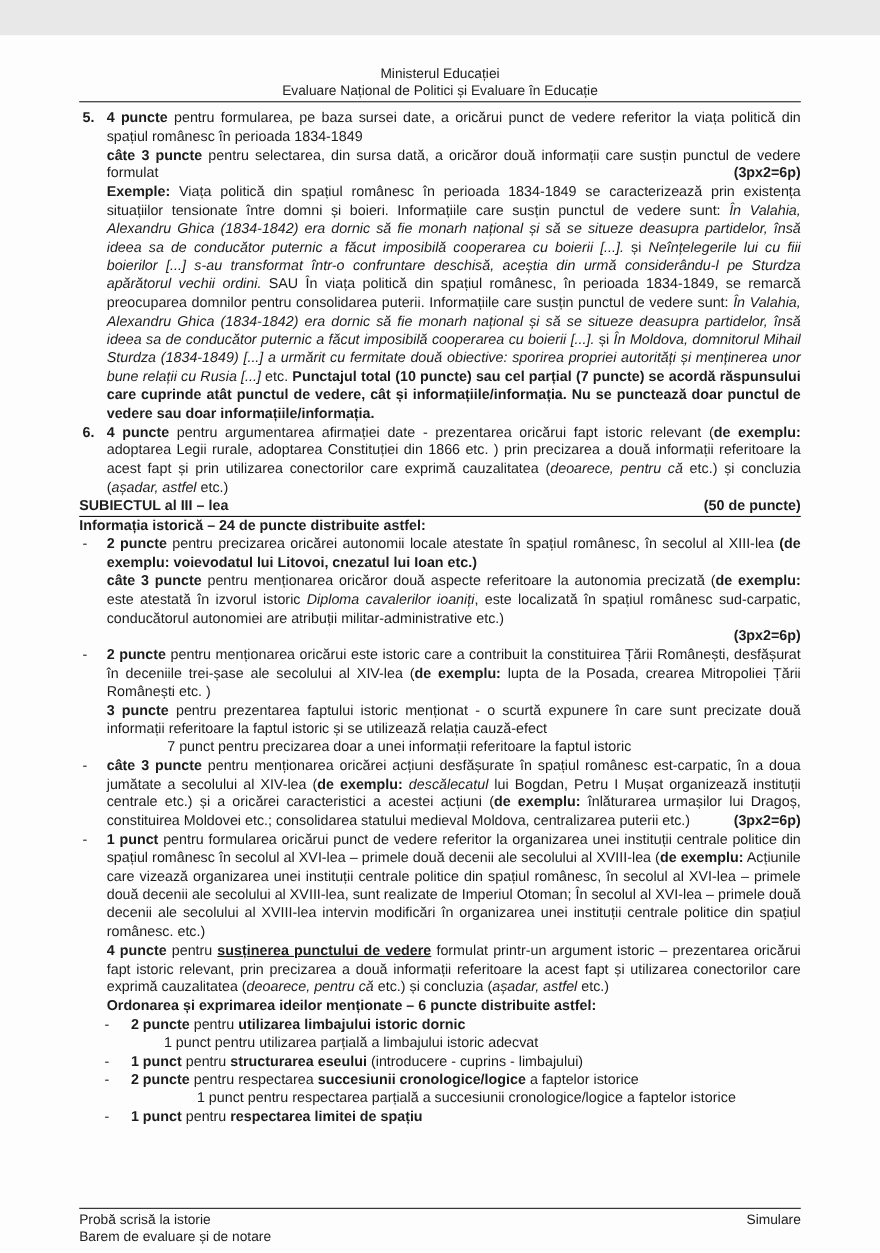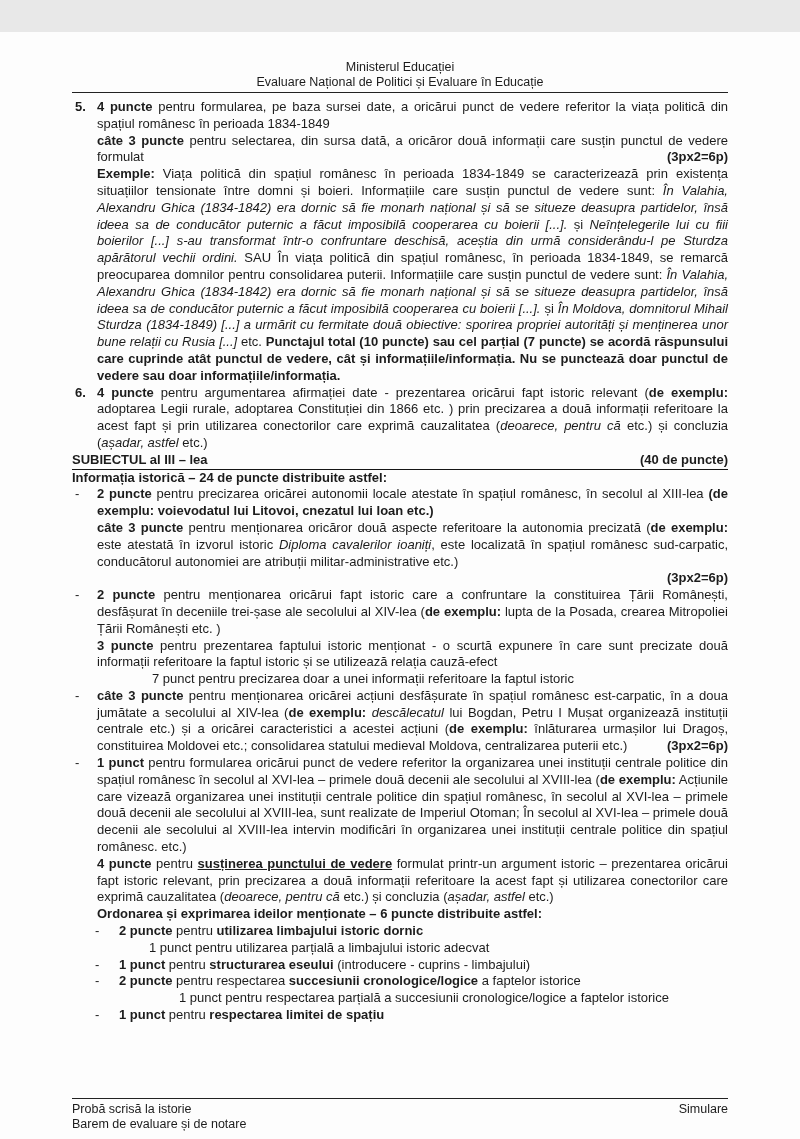--- a/index.html
+++ b/index.html
@@ -74,34 +74,34 @@
         <div class="para"><span class="b">4 puncte</span><span> pentru formularea, pe baza sursei date, a oricărui punct de vedere referitor la viața politică din spațiul românesc în perioada 1834-1849</span></div>
         <div class="para has-tail"><span class="b">câte 3 puncte</span><span> pentru selectarea, din sursa dată, a oricăror două informații care susțin punctul de vedere formulat</span><span class="tail">(3px2=6p)</span></div>
         <div class="para"><span class="b">Exemple:</span><span> Viața politică din spațiul românesc în perioada 1834-1849 se caracterizează prin existența situațiilor tensionate între domni și boieri. Informațiile care susțin punctul de vedere sunt: </span><span class="i">În Valahia, Alexandru Ghica (1834-1842) era dornic să fie monarh național și să se situeze deasupra partidelor, însă ideea sa de conducător puternic a făcut imposibilă cooperarea cu boierii [...].</span><span> și </span><span class="i">Neînțelegerile lui cu fiii boierilor [...] s-au transformat într-o confruntare deschisă, aceștia din urmă considerându-l pe Sturdza apărătorul vechii ordini.</span><span> SAU În viața politică din spațiul românesc, în perioada 1834-1849, se remarcă preocuparea domnilor pentru consolidarea puterii. Informațiile care susțin punctul de vedere sunt: </span><span class="i">În Valahia, Alexandru Ghica (1834-1842) era dornic să fie monarh național și să se situeze deasupra partidelor, însă ideea sa de conducător puternic a făcut imposibilă cooperarea cu boierii [...].</span><span> și </span><span class="i">În Moldova, domnitorul Mihail Sturdza (1834-1849) [...] a urmărit cu fermitate două obiective: sporirea propriei autorități și menținerea unor bune relații cu Rusia [...]</span><span> etc. </span><span class="b">Punctajul total (10 puncte) sau cel parțial (7 puncte) se acordă răspunsului care cuprinde atât punctul de vedere, cât și informațiile/informația. Nu se punctează doar punctul de vedere sau doar informațiile/informația.</span></div>
       </div>
       <div class="block lvl1">
         <span class="marker b">6.</span>
         <div class="para"><span class="b">4 puncte</span><span> pentru argumentarea afirmației date - prezentarea oricărui fapt istoric relevant (</span><span class="b">de exemplu:</span><span> adoptarea Legii rurale, adoptarea Constituției din 1866 etc. ) prin precizarea a două informații referitoare la acest fapt și prin utilizarea conectorilor care exprimă cauzalitatea (</span><span class="i">deoarece, pentru că</span><span> etc.) și concluzia (</span><span class="i">așadar, astfel</span><span> etc.)</span></div>
       </div>
       <div class="subject-row">
         <span>SUBIECTUL al III – lea</span>
-        <span>(40 de puncte)</span>
+        <span>(50 de puncte)</span>
       </div>
       <div class="block lvl0">
         <div class="para align-left"><span class="b">Informația istorică – 24 de puncte distribuite astfel:</span></div>
       </div>
       <div class="block lvl1">
         <span class="marker">-</span>
         <div class="para"><span class="b">2 puncte</span><span> pentru precizarea oricărei autonomii locale atestate în spațiul românesc, în secolul al XIII-lea </span><span class="b">(de exemplu: voievodatul lui Litovoi, cnezatul lui Ioan etc.)</span></div>
         <div class="para"><span class="b">câte 3 puncte</span><span> pentru menționarea oricăror două aspecte referitoare la autonomia precizată (</span><span class="b">de exemplu:</span><span> este atestată în izvorul istoric </span><span class="i">Diploma cavalerilor ioaniți</span><span>, este localizată în spațiul românesc sud-carpatic, conducătorul autonomiei are atribuții militar-administrative etc.)</span></div>
         <div class="para align-right"><span class="b">(3px2=6p)</span></div>
       </div>
       <div class="block lvl1">
         <span class="marker">-</span>
-        <div class="para"><span class="b">2 puncte</span><span> pentru menționarea oricărui fapt istoric care a confruntare la constituirea Țării Românești, desfășurat în deceniile trei-șase ale secolului al XIV-lea (</span><span class="b">de exemplu:</span><span> lupta de la Posada, crearea Mitropoliei Țării Românești etc. )</span></div>
+        <div class="para"><span class="b">2 puncte</span><span> pentru menționarea oricărui este istoric care a contribuit la constituirea Țării Românești, desfășurat în deceniile trei-șase ale secolului al XIV-lea (</span><span class="b">de exemplu:</span><span> lupta de la Posada, crearea Mitropoliei Țării Românești etc. )</span></div>
         <div class="para"><span class="b">3 puncte</span><span> pentru prezentarea faptului istoric menționat - o scurtă expunere în care sunt precizate două informații referitoare la faptul istoric și se utilizează relația cauză-efect</span></div>
         <div class="para align-left" style="padding-left: 55px;"><span>7 punct pentru precizarea doar a unei informații referitoare la faptul istoric</span></div>
       </div>
       <div class="block lvl1">
         <span class="marker">-</span>
         <div class="para has-tail"><span class="b">câte 3 puncte</span><span> pentru menționarea oricărei acțiuni desfășurate în spațiul românesc est-carpatic, în a doua jumătate a secolului al XIV-lea (</span><span class="b">de exemplu:</span><span> </span><span class="i">descălecatul</span><span> lui Bogdan, Petru I Mușat organizează instituții centrale etc.) și a oricărei caracteristici a acestei acțiuni (</span><span class="b">de exemplu:</span><span> înlăturarea urmașilor lui Dragoș, constituirea Moldovei etc.; consolidarea statului medieval Moldova, centralizarea puterii etc.)</span><span class="tail">(3px2=6p)</span></div>
       </div>
       <div class="block lvl1">
         <span class="marker">-</span>
         <div class="para"><span class="b">1 punct</span><span> pentru formularea oricărui punct de vedere referitor la organizarea unei instituții centrale politice din spațiul românesc în secolul al XVI-lea – primele două decenii ale secolului al XVIII-lea (</span><span class="b">de exemplu:</span><span> Acțiunile care vizează organizarea unei instituții centrale politice din spațiul românesc, în secolul al XVI-lea – primele două decenii ale secolului al XVIII-lea, sunt realizate de Imperiul Otoman; În secolul al XVI-lea – primele două decenii ale secolului al XVIII-lea intervin modificări în organizarea unei instituții centrale politice din spațiul românesc. etc.)</span></div>

